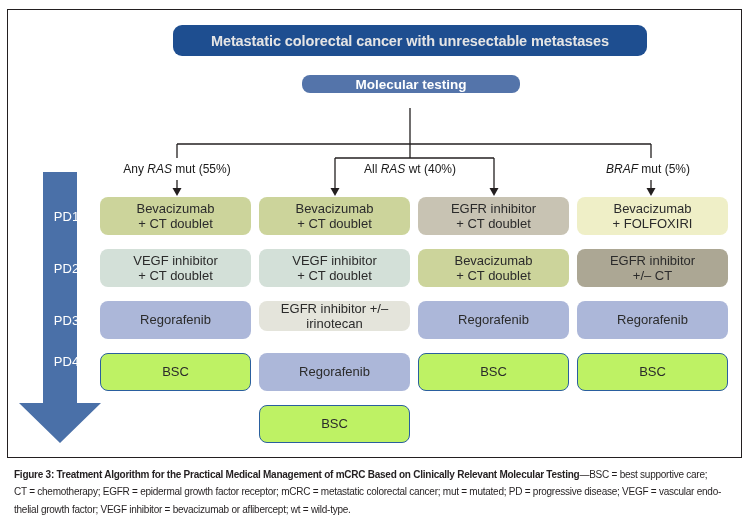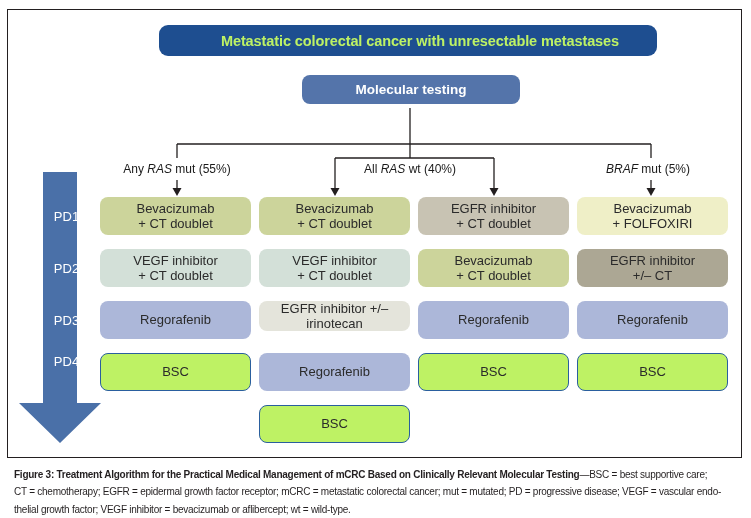--- a/index.html
+++ b/index.html
@@ -1,24 +1,24 @@
 <!DOCTYPE html>
 <html><head>
 <meta charset="utf-8">
 <style>
   html,body{margin:0;padding:0;background:#ffffff;}
   #figure{position:relative;width:751px;height:518px;background:#ffffff;
           font-family:"Liberation Sans",sans-serif;overflow:hidden;}
   #border-box{position:absolute;left:7px;top:9px;width:735px;height:449px;
           border:1.5px solid #231f20;box-sizing:border-box;}
   #connectors{position:absolute;left:0;top:0;pointer-events:none;}
-  #banner{position:absolute;left:159px;top:25px;width:474px;height:31px;
+  #banner{position:absolute;left:173px;top:25px;width:474px;height:31px;
           border-radius:9px;display:flex;align-items:center;justify-content:center;
-          color:#bef264;font-weight:bold;font-size:14.5px;letter-spacing:-0.1px;padding-left:24px;}
-  #molecular{position:absolute;left:302px;top:75px;width:218px;height:29px;
+          color:#e5e5e5;font-weight:bold;font-size:14.5px;letter-spacing:-0.1px;}
+  #molecular{position:absolute;left:302px;top:75px;width:218px;height:18px;
           border-radius:8px;display:flex;align-items:center;justify-content:center;
           color:#ffffff;font-weight:bold;font-size:13.5px;}
   .branch-label{position:absolute;top:162px;transform:translateX(-50%);
           font-size:12px;color:#1a1a1a;white-space:nowrap;}
   .branch-label .gene{font-style:italic;margin-top:48px;}
   .pd-label{position:absolute;left:43px;width:47px;text-align:center;
           color:#ffffff;font-size:13px;}
   .box{position:absolute;border-radius:8px;box-sizing:border-box;
           display:flex;flex-direction:column;justify-content:center;
           text-align:center;font-size:13px;line-height:15.5px;color:#2b2b2b;}

